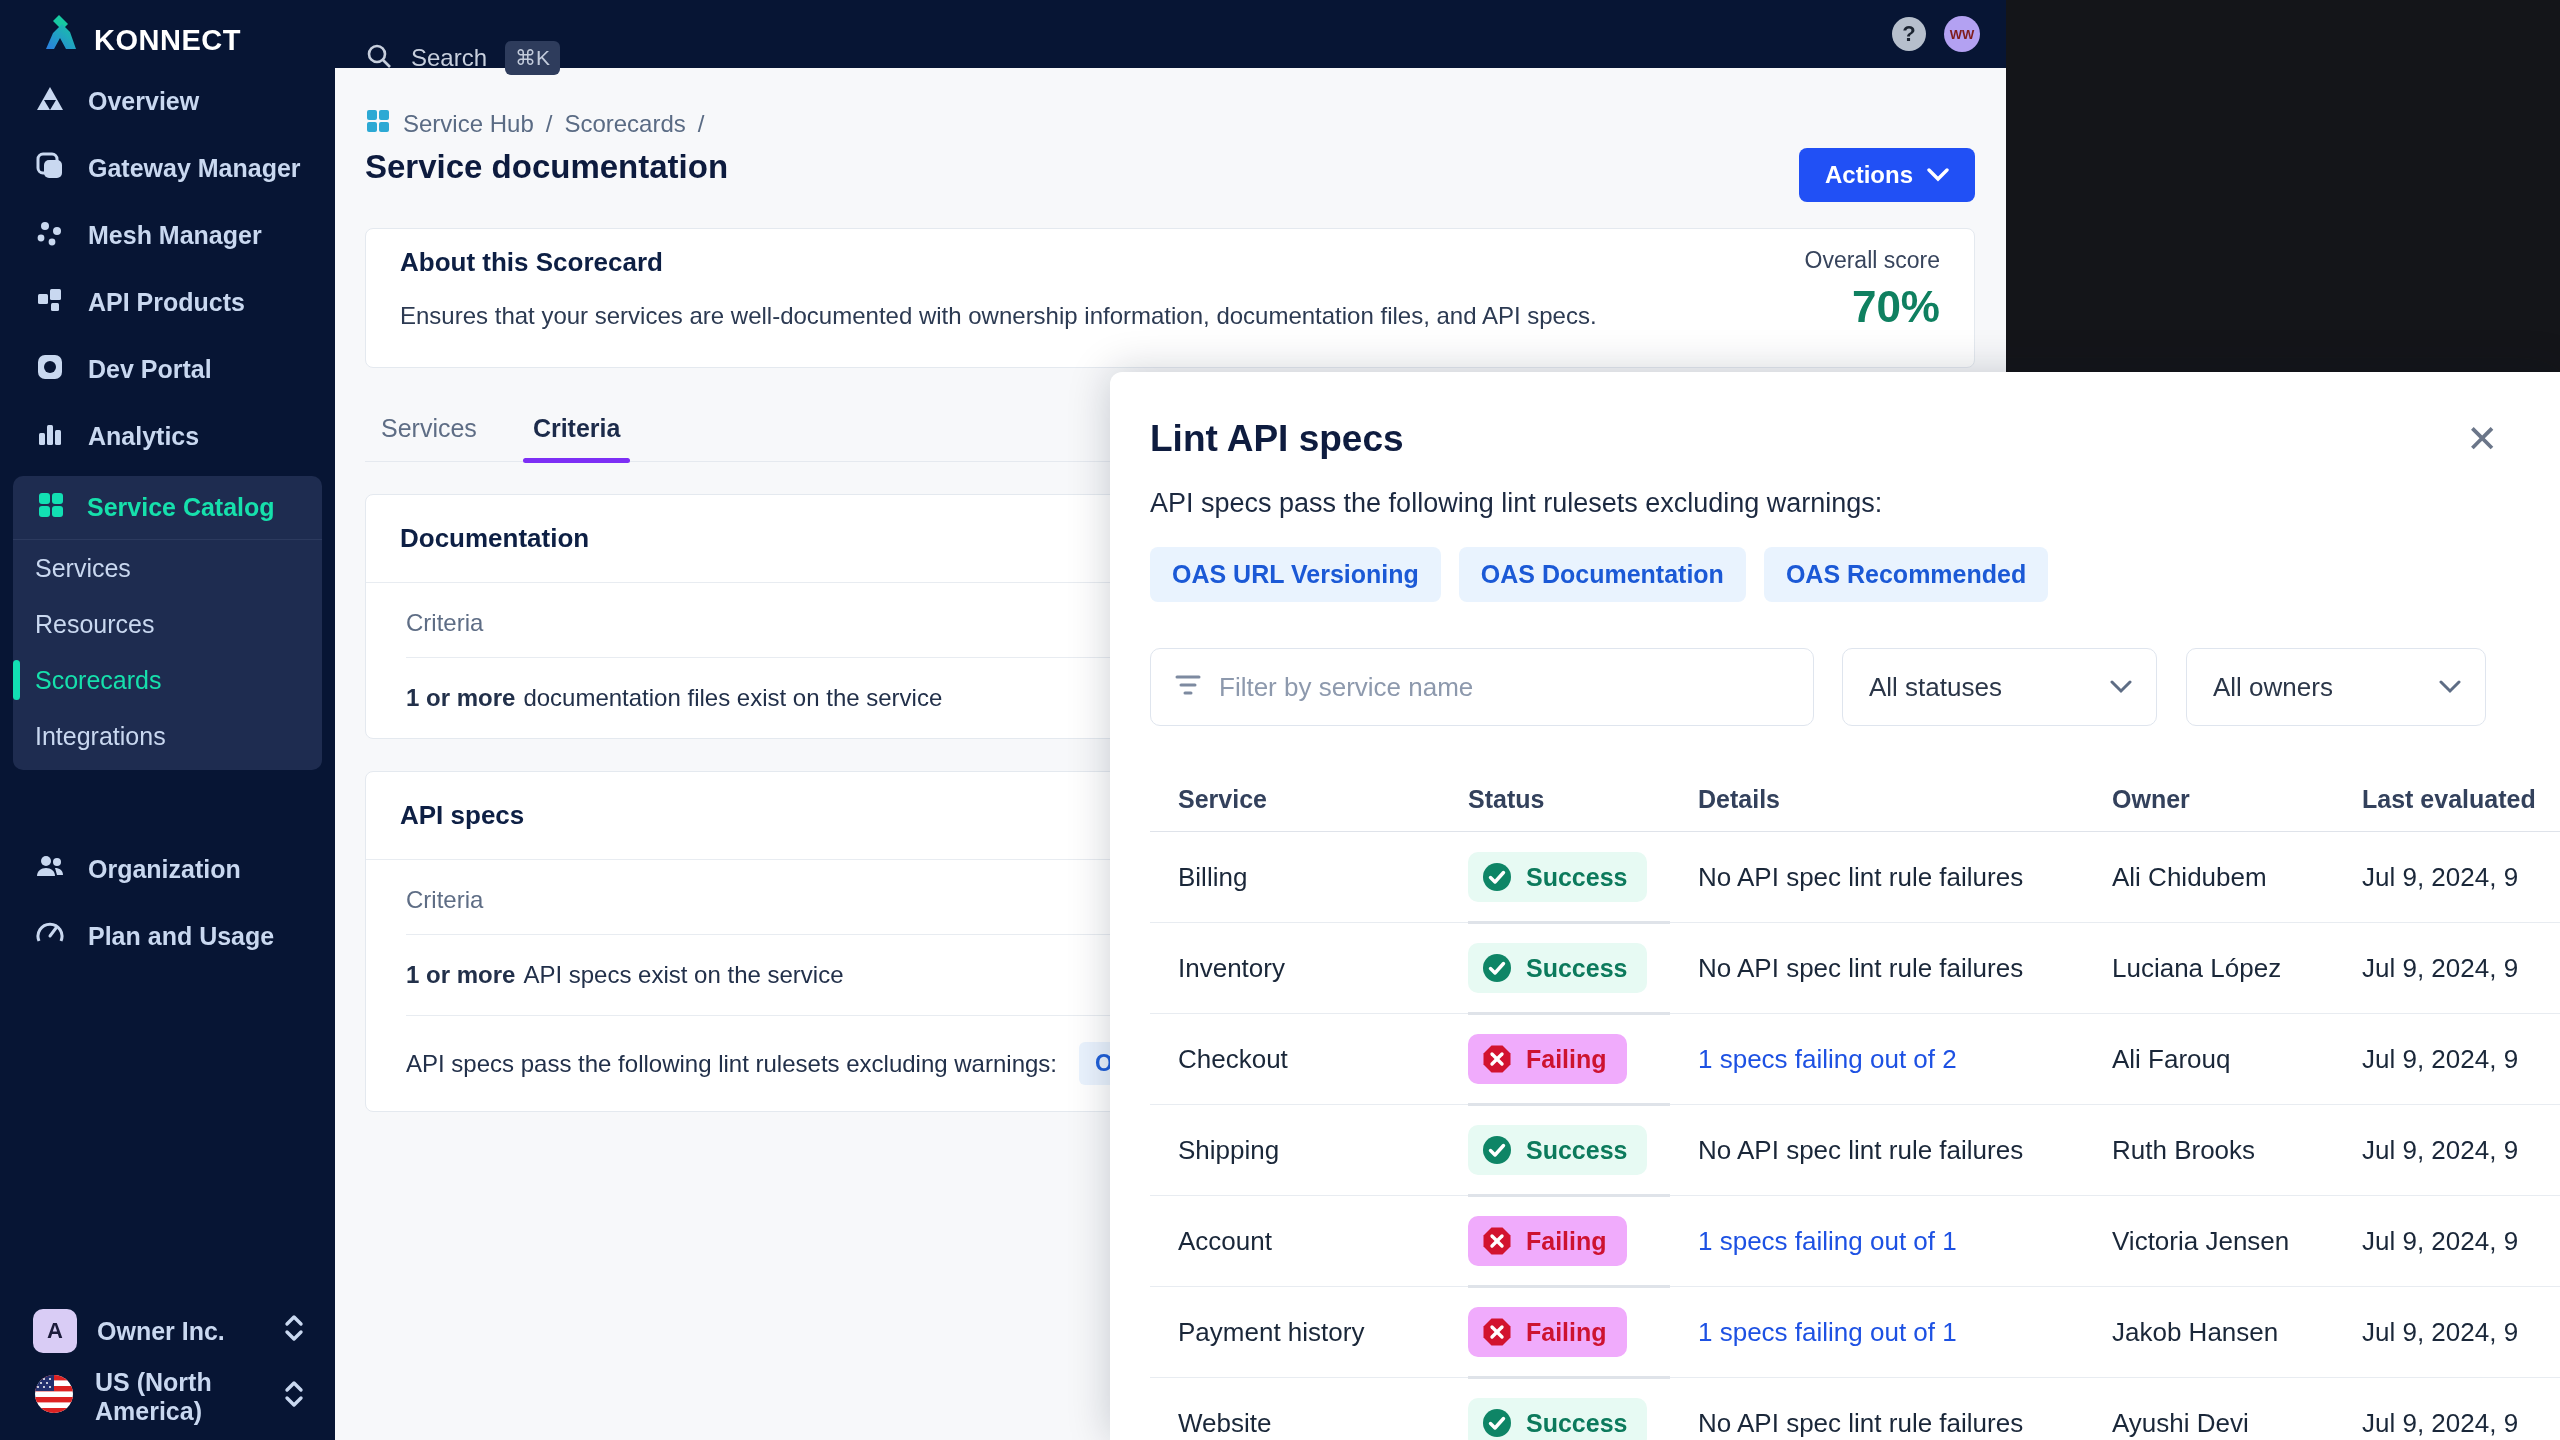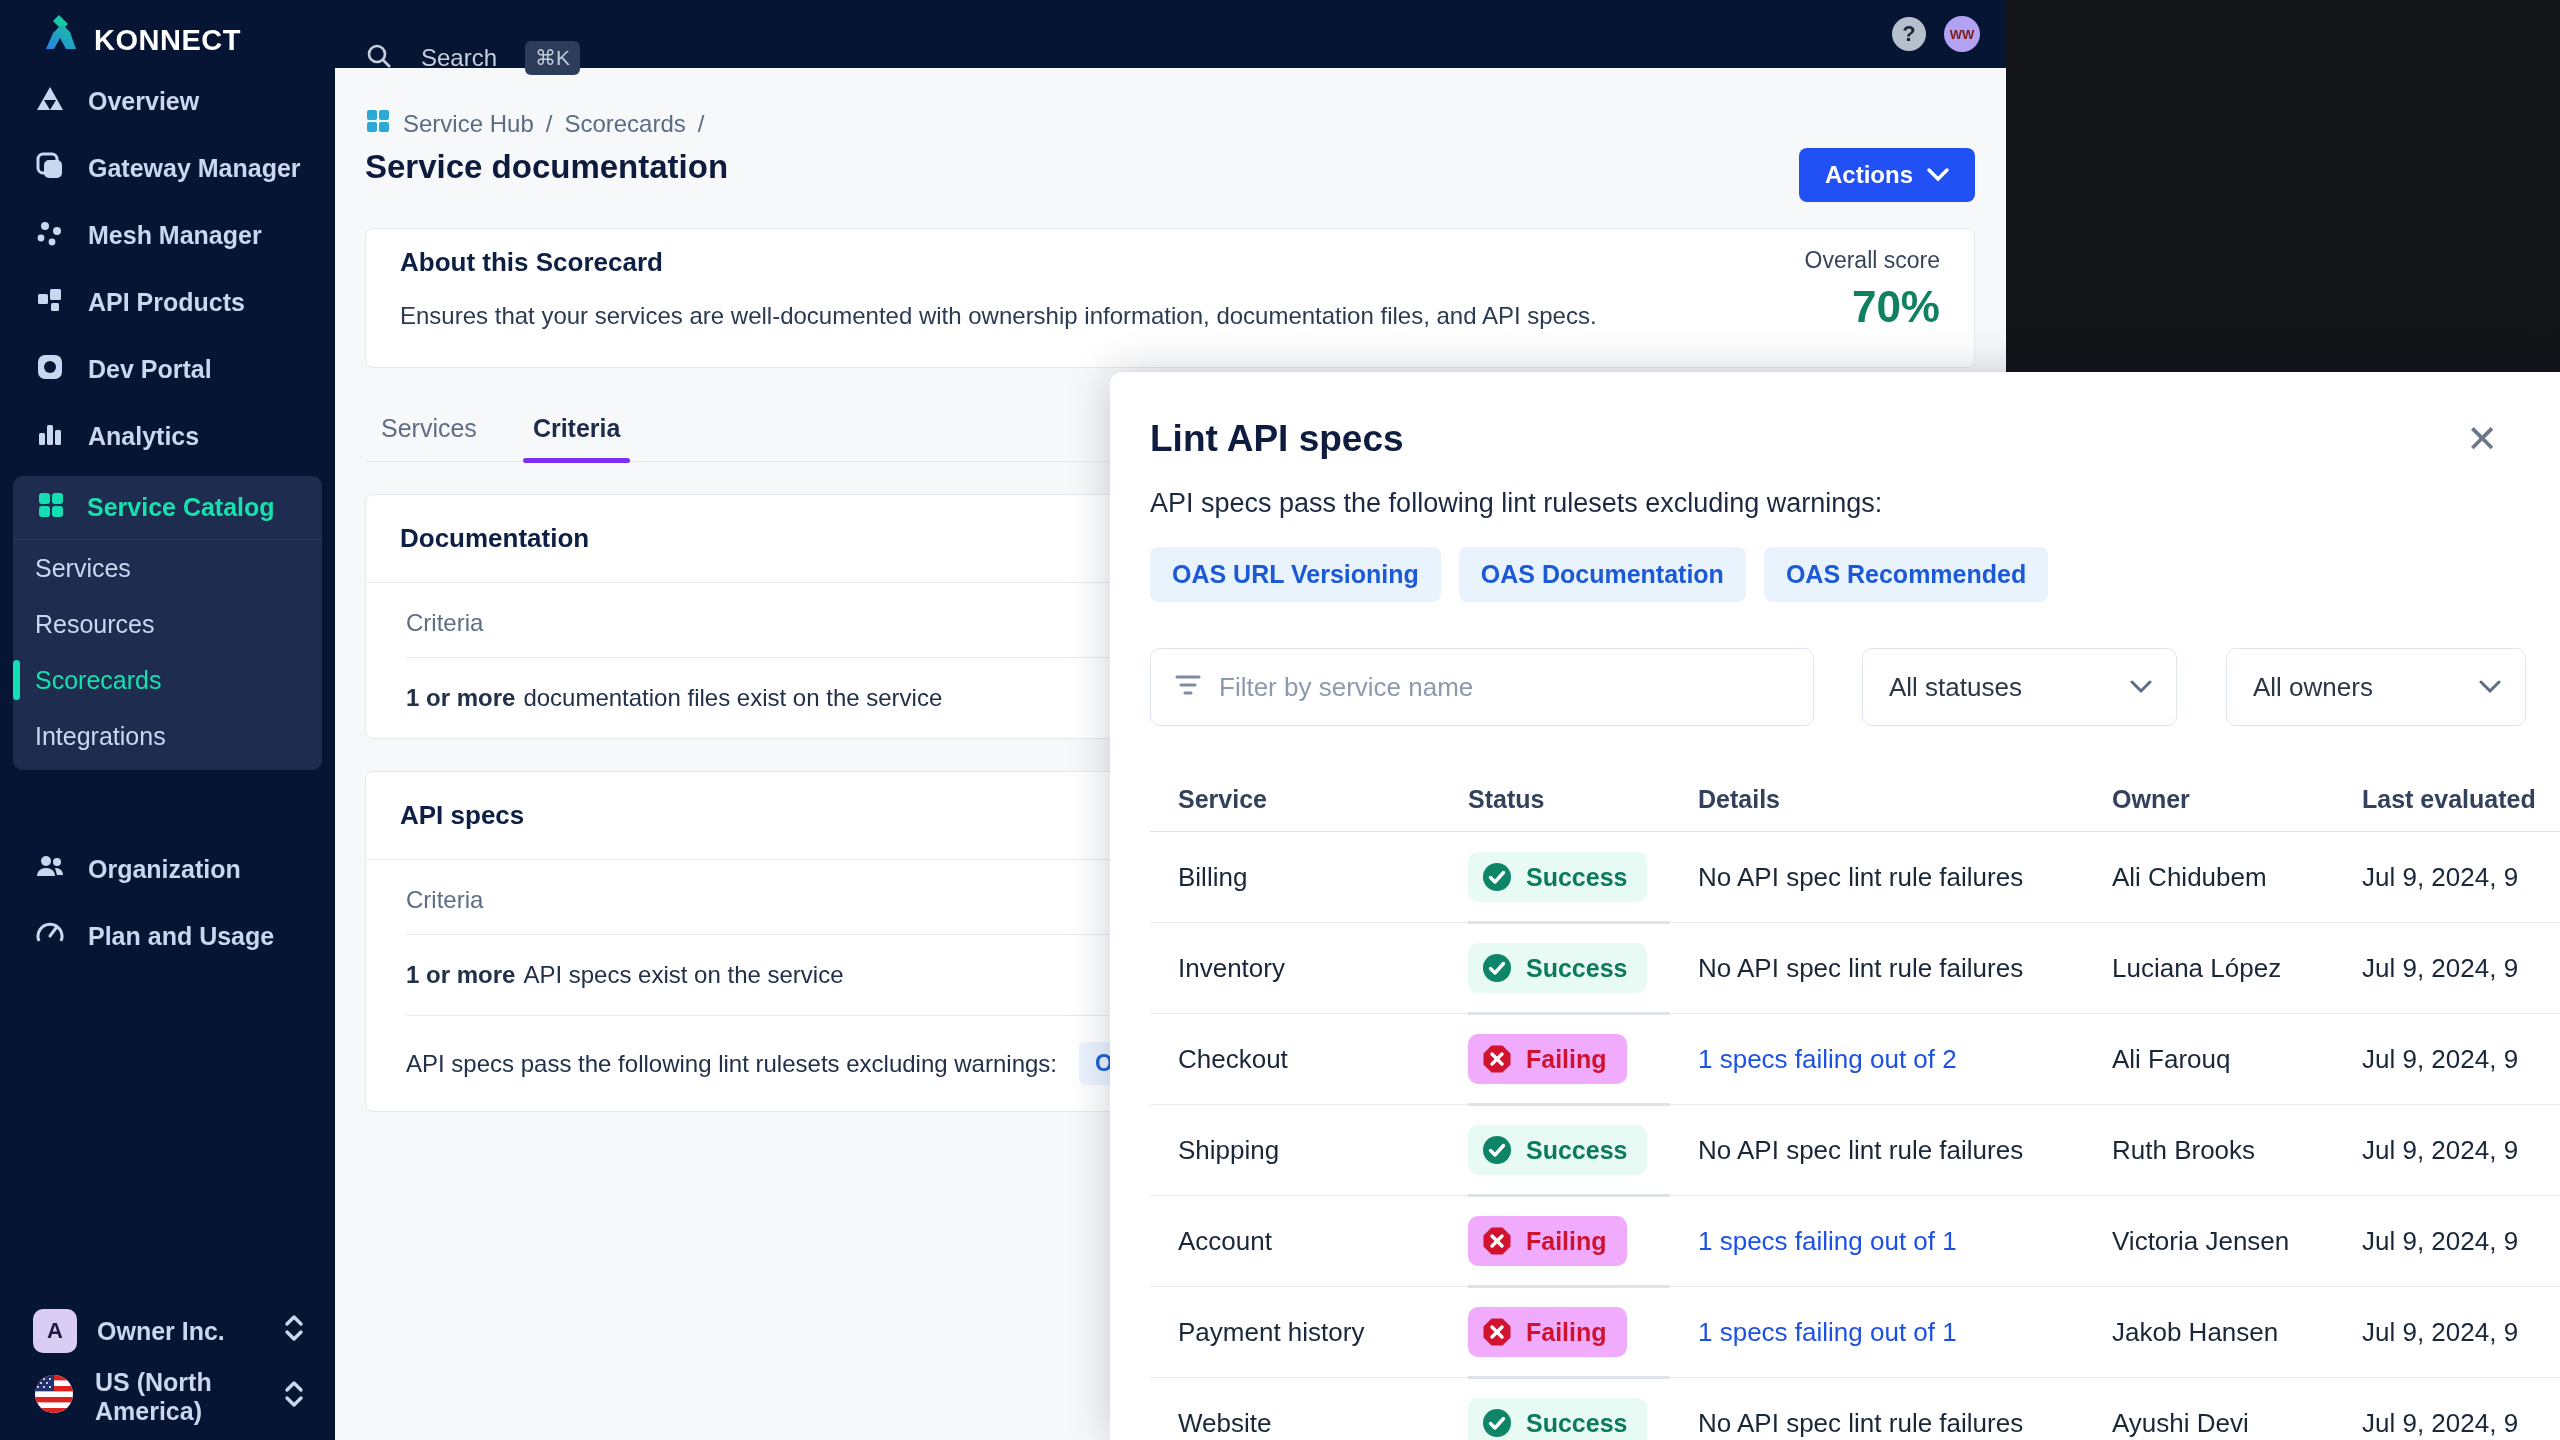--- a/index.html
+++ b/index.html
@@ -6,21 +6,21 @@
   html,body { width:2560px; height:1440px; overflow:hidden; }
   body { background:#141519; font-family:"Liberation Sans", sans-serif; position:relative; }
 
   
   .app { position:absolute; left:0; top:0; width:2006px; height:1440px; background:#f7f8fa; z-index:1; }
 
   
   .topbar { position:absolute; left:0; top:0; width:2006px; height:68px; background:#071534; display:flex; align-items:center; z-index:3; }
   .brand { width:335px; display:flex; align-items:flex-end; gap:14px; padding-left:38px; }
   .brand-name { color:#fff; font-size:29px; font-weight:800; letter-spacing:.5px; }
-  .search { display:flex; align-items:center; gap:28px; margin-left:30px; cursor:pointer;margin-top:47px; }
+  .search { display:flex; align-items:center; gap:18px; margin-left:30px; cursor:pointer;margin-top:47px; }
   .search-label { color:#c7cfdd; font-size:24px; }
   .kbd { background:#2e3c5c; color:#c2cbdb; font-size:21px; padding:5px 10px; border-radius:6px; }
   .top-actions { margin-left:auto; display:flex; align-items:center; gap:18px; padding-right:26px; }
   .help-circle { width:34px; height:34px; border-radius:50%; background:#b6bfcc; color:#1b2430; font-size:22px; font-weight:700; display:flex; align-items:center; justify-content:center; cursor:pointer; }
   .avatar-circle { width:36px; height:36px; border-radius:50%; background:#b3a1f2; color:#7f1d1d; font-size:13px; font-weight:700; display:flex; align-items:center; justify-content:center; cursor:pointer; }
 
   
   .sidebar { position:absolute; left:0; top:68px; width:335px; height:1372px; background:#071534; z-index:2; }
   .nav-item { display:flex; align-items:center; gap:23px; height:67px; padding-left:35px; color:#c9d8f0; font-size:25px; font-weight:600; cursor:pointer; }
   .nav-item svg { flex:0 0 auto; }
@@ -66,21 +66,21 @@
   
   .panel { position:absolute; left:1110px; top:372px; width:1450px; height:1068px; background:#fff; border-top-left-radius:12px; box-shadow:0 0 44px rgba(10,20,40,.20); z-index:10; overflow:hidden; }
   .panel-inner { padding:46px 0 0 40px; height:100%; }
   .panel-head { display:flex; align-items:flex-start; justify-content:space-between; padding-right:56px; }
   .panel-title { color:#0e1c3f; font-size:37px; font-weight:700; }
   .close-x { color:#6b7689; font-size:38px; line-height:1; cursor:pointer; padding:2px 6px; }
   .panel-sub { margin-top:28px; color:#1c2940; font-size:27px; }
   .chips-row { display:flex; gap:18px; margin-top:28px; }
   .ruleset-chip { background:#e9f3fe; color:#1b59d6; font-size:25px; font-weight:600; padding:13px 22px; border-radius:8px; cursor:pointer; }
 
-  .filters { display:flex; gap:48px; margin-top:46px; align-items:center; }
+  .filters { display:flex; gap:28px; margin-top:46px; align-items:center; }
   .filter-input { width:664px; height:78px; border:1.5px solid #dfe5ee; border-radius:10px; display:flex; align-items:center; gap:18px; padding:0 24px; background:#fff; }
   .filter-input input { border:none; outline:none; flex:1; font-family:inherit; font-size:26px; color:#2b3648; background:transparent; }
   .filter-input input::placeholder { color:#8d99ad; }
   .select { height:78px; border:1.5px solid #dfe5ee; border-radius:10px; display:flex; align-items:center; justify-content:space-between; padding:0 24px 0 26px; font-size:26px; color:#2b3648; cursor:pointer; background:#fff; }
   .select.statuses { width:315px; }
   .select.owners { width:300px; margin-left:1px; }
 
   .table { margin-top:42px; }
   .t-row { display:grid; grid-template-columns:290px 230px 414px 250px 1fr; align-items:center; padding-left:28px; height:91px; border-bottom:1px solid #e8ecf1; white-space:nowrap; }
   .t-head { height:64px; border-bottom:1px solid #dfe3ea; }

